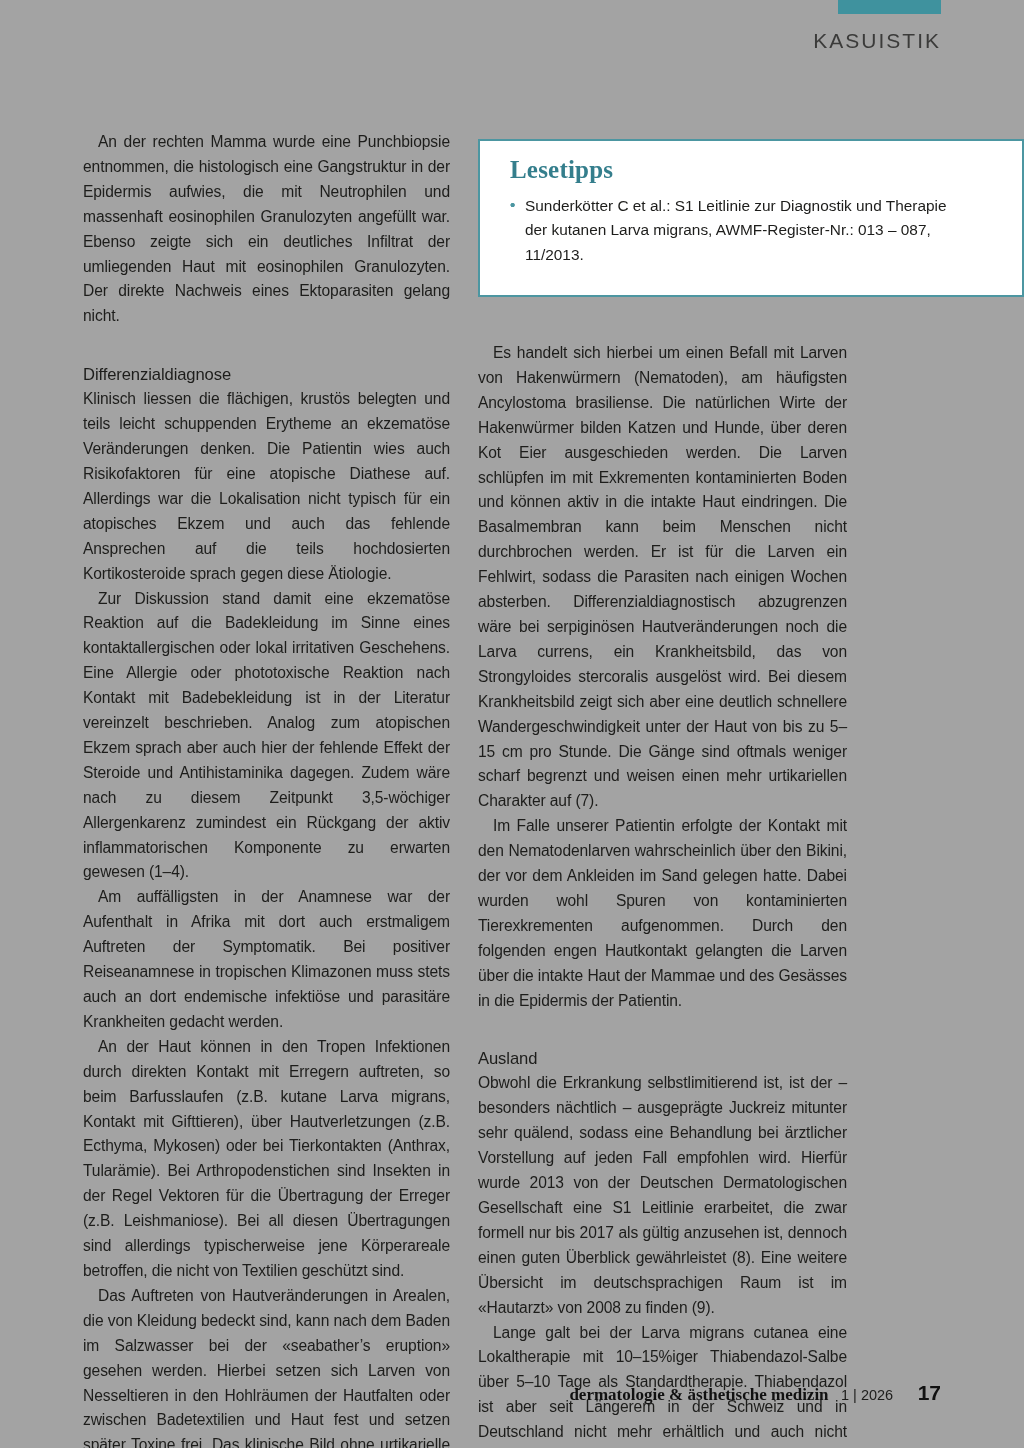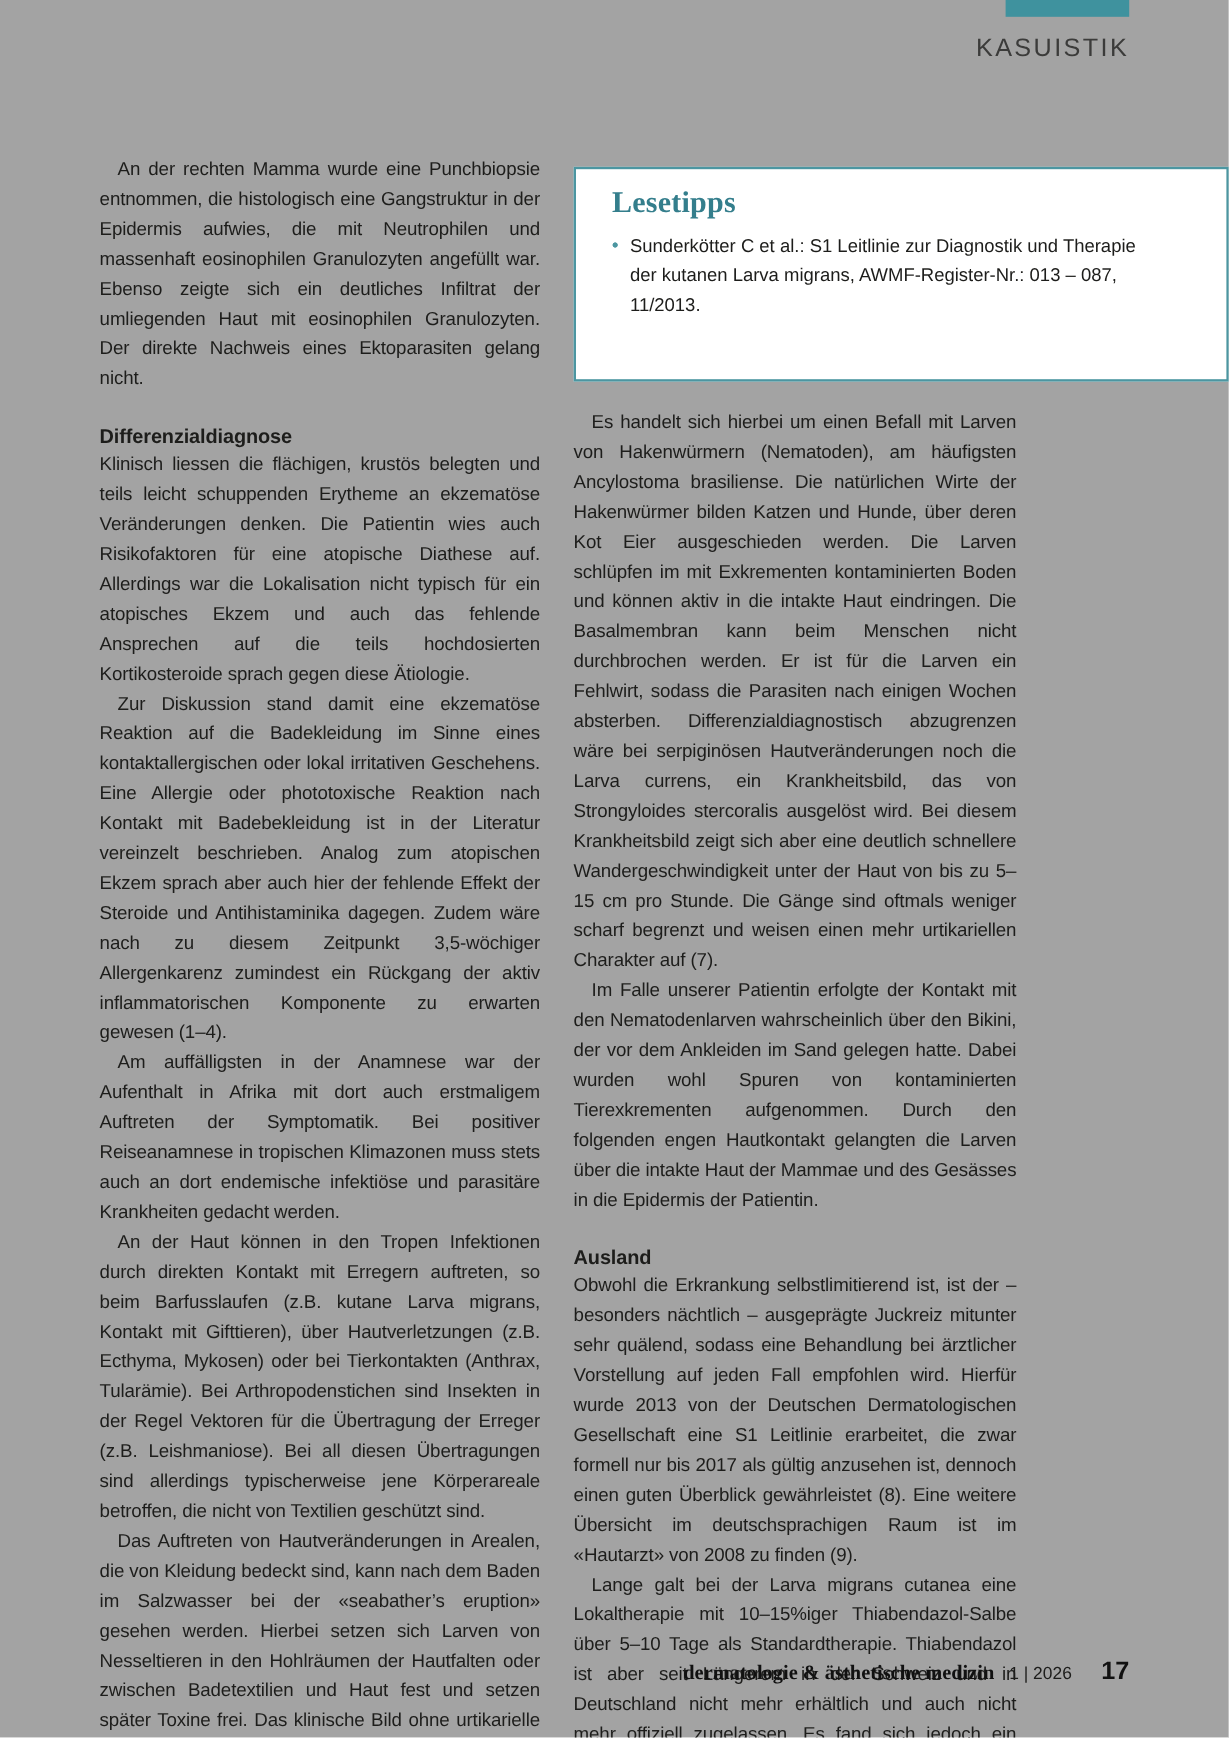--- a/index.html
+++ b/index.html
@@ -27,27 +27,27 @@
   
   .col{position:absolute;}
   .col-left{left:83px;top:130px;width:367px;}
   .col-right{left:478px;top:341px;width:369px;}
   .col p{
     font-size:15.6px;line-height:24.9px;letter-spacing:-0.1px;
     text-align:justify;hyphens:auto;-webkit-hyphens:auto;
   }
   .col p.indent{text-indent:15px;}
   .col h3{
-    font-size:16.6px;font-weight:700;color:var(--text);
-    margin-top:25px;margin-bottom:2px;letter-spacing:-0.1px;
+    font-size:16.6px;font-weight:400;color:var(--text);
+    margin-top:36px;margin-bottom:2px;letter-spacing:-0.1px;
   }
 
   
   .lesetipps{
-    position:absolute;left:478px;top:139px;width:546px;height:179px;
+    position:absolute;left:478px;top:139px;width:546px;height:158px;
     border:2px solid var(--box-border);
     padding:15px 60px 0 30px;overflow:hidden;background:#ffffff;
   }
   .lesetipps h2{
     font-family:"Liberation Serif", serif;
     font-size:25px;font-weight:700;color:var(--box-title);
     margin-bottom:10px;letter-spacing:0.2px;
   }
   .lesetipps ul{list-style:none;}
   .lesetipps li{

